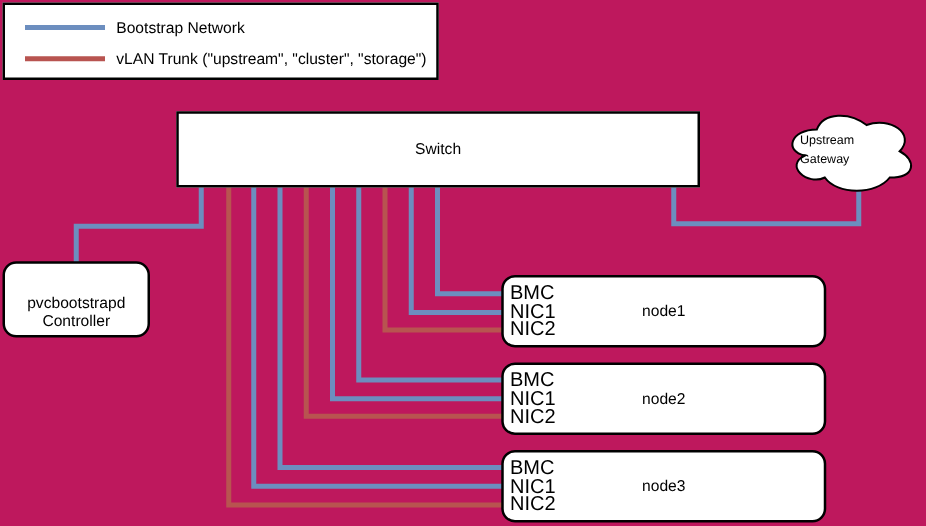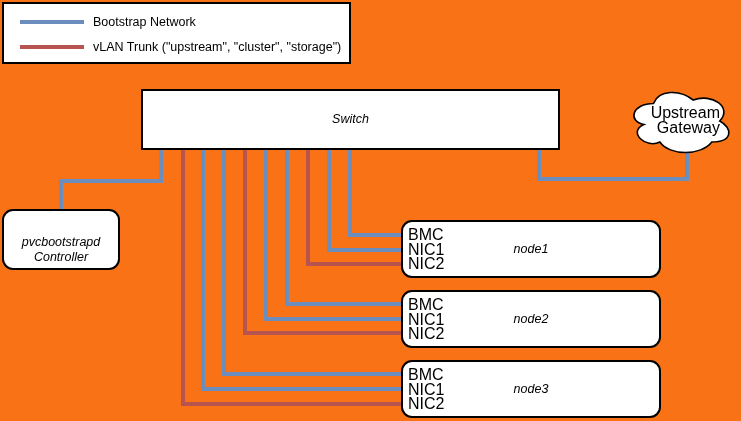--- a/index.html
+++ b/index.html
@@ -1,57 +1,57 @@
 <!DOCTYPE html>
 <html><head>
 <meta charset="utf-8">
 <style>
   html,body{margin:0;padding:0;background:#fff;}
   #canvas{
     position:relative;
     width:741px;height:421px;
-    background:#f97316;
+    background:#be185d;
     font-family:"Liberation Sans", sans-serif;
     color:#000;
     overflow:hidden;
   }
   #wires{position:absolute;left:0;top:0;z-index:0;}
   .box{
     position:absolute;
     background:#ffffff;
     border:2px solid #000000;
     box-sizing:border-box;
     z-index:1;
   }
   .rounded{border-radius:11px;}
   .center-label{
     position:absolute;left:0;top:0;right:0;bottom:0;
     display:flex;align-items:center;justify-content:center;
     text-align:center;
-    font-size:12.5px;line-height:15px;font-style:italic;
+    font-size:12.5px;line-height:15px;
   }
   
   #legend{left:2px;top:2px;width:349px;height:62px;}
   .legend-row{position:absolute;left:0;width:100%;height:20px;}
   .legend-row .swatch{
     position:absolute;left:16px;top:8px;width:64px;height:4px;
   }
   .legend-row .legend-label{
     position:absolute;left:89px;top:3px;
     font-size:12.5px;line-height:15px;white-space:nowrap;
   }
   
   #switch-box{left:141px;top:89px;width:419px;height:61px;}
   
   #controller-box{left:2px;top:209px;width:118px;height:61px;}
   #controller-box .center-label{padding:0 6px;margin-top:20px;}
   
   #gateway-label{
     position:absolute;left:640px;top:105px;width:80px;
-    text-align:right;font-size:16px;line-height:15px;z-index:2;
+    text-align:left;font-size:10px;line-height:15px;z-index:2;
   }
   
   .node-box{left:401px;width:260px;height:58px;}
   #node1-box{top:220px;}
   #node2-box{top:290px;}
   #node3-box{top:360px;}
   .ports{
     position:absolute;left:5px;top:6px;
     font-size:16px;line-height:14.5px;
   }

